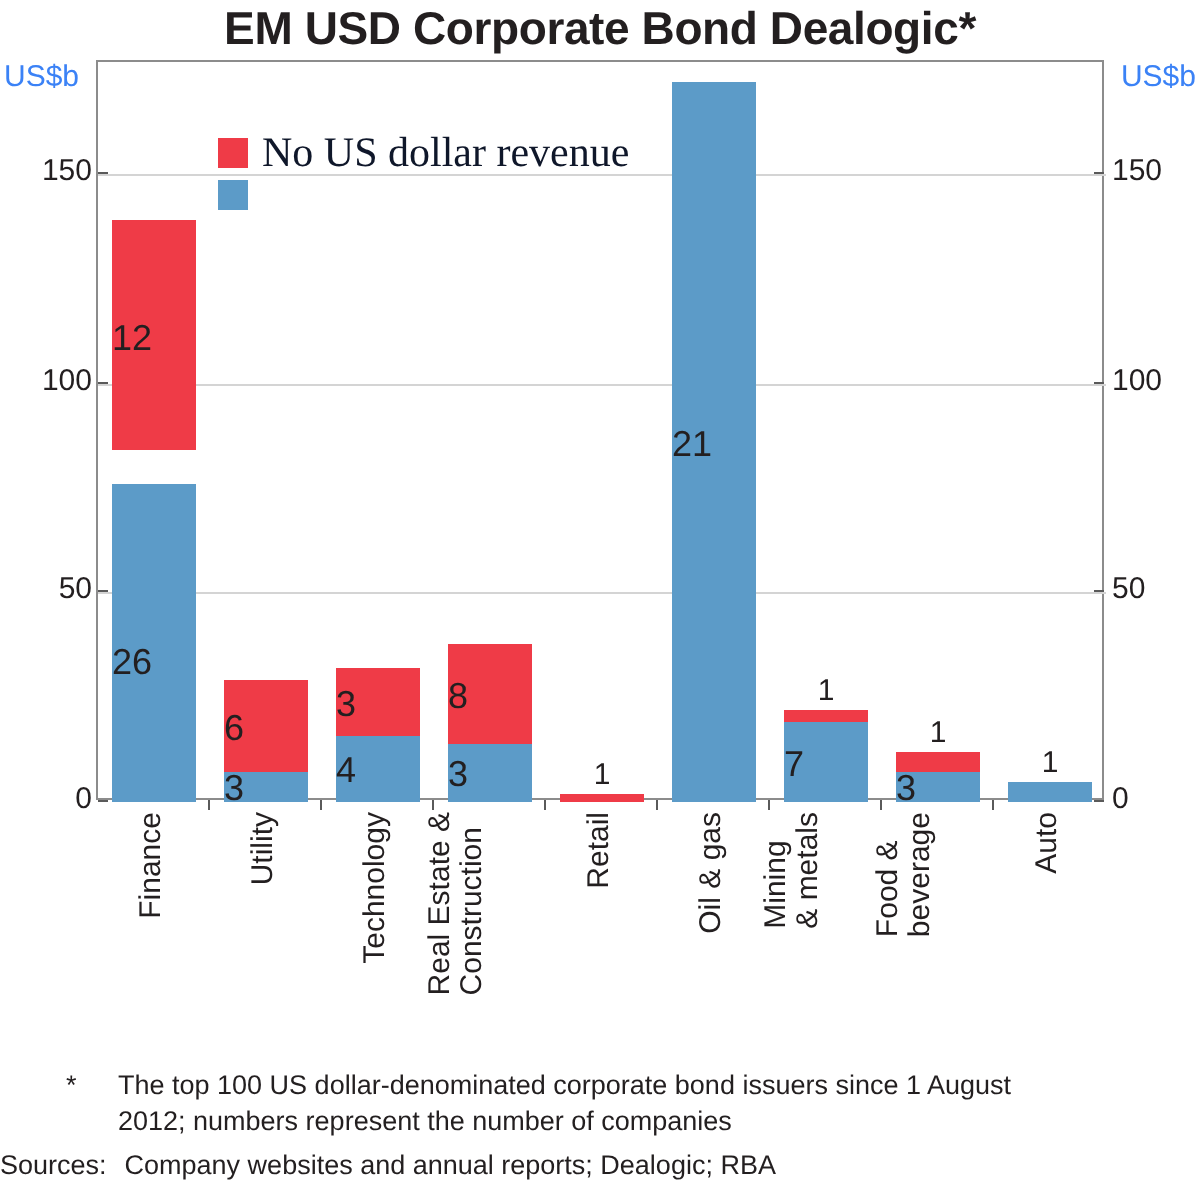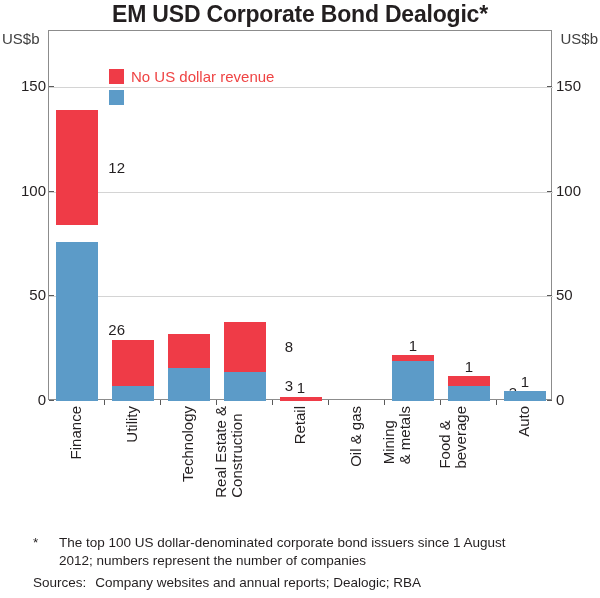--- a/index.html
+++ b/index.html
@@ -3,36 +3,36 @@
 <meta charset="utf-8">
 <style>
   html,body{margin:0;padding:0;}
   body{width:600px;height:598px;background:#fff;
        font-family:"Liberation Sans",sans-serif;color:#231f20;overflow:hidden;}
   #root{position:relative;width:600px;height:598px;}
 
   .title{position:absolute;left:0;top:1px;width:600px;text-align:center;
          font-size:23px;font-weight:bold;letter-spacing:-0.2px;color:#231f20;}
 
-  .unit{position:absolute;top:30px;font-size:15px;color:#404040;}
+  .unit{position:absolute;top:30px;font-size:15px;color:#3b82f6;}
   .unit.left{left:2px;}
   .unit.right{right:2px;}
 
   .plot{position:absolute;left:48px;top:30px;width:504px;height:370px;
         border:1px solid #8c8c8c;box-sizing:border-box;background:#fff;}
 
   .grid{position:absolute;left:0;width:504px;height:1px;background:#d4d4d4;}
 
   .bars{position:absolute;left:0;top:0;width:504px;height:370px;}
   .bar{position:absolute;bottom:0;width:42px;}
   .seg{position:absolute;left:0;width:100%;box-sizing:border-box;}
   .seg.blue{background:#5c9bc8;}
   .seg.red{background:#ef3b47;}
-  .seg .lbl{position:absolute;left:0;width:100%;text-align:right;
-            font-size:15px;color:#231f20;line-height:1;padding-left:27px;}
+  .seg .lbl{position:absolute;left:0;width:100%;text-align:left;
+            font-size:18px;color:#231f20;line-height:1;}
   .outlbl{position:absolute;left:0;width:100%;text-align:center;
           font-size:15px;color:#231f20;line-height:1;}
 
   .ytick{position:absolute;font-size:15px;color:#231f20;line-height:1;}
   .ytick.l{right:554px;text-align:right;width:44px;}
   .ytick.r{left:556px;text-align:left;width:44px;}
   .tickmark{position:absolute;width:5px;height:1px;background:#5a5a5a;}
 
   .xticks{position:absolute;left:48px;top:400px;width:504px;height:6px;}
   .xtick{position:absolute;top:0;width:1px;height:5px;background:#5a5a5a;}
@@ -44,29 +44,29 @@
             white-space:nowrap;font-size:15px;color:#231f20;line-height:1.05;
             text-align:left;}
   .cat .rot .l2{display:block;}
   .cat.two .rot{transform:rotate(-90deg) translate(-100%,-100%);}
 
   .legend{position:absolute;left:60px;top:36px;}
   .lgrow{display:flex;align-items:center;height:19px;margin-bottom:2px;}
   .swatch{width:15px;height:15px;margin-right:7px;}
   .sw-red{background:#ef3b47;}
   .sw-blue{background:#5c9bc8;}
-  .lgtext{font-size:15px;color:#ef4444;line-height:1;}
+  .lgtext{font-size:21px;color:#0f172a;line-height:1;font-family:Liberation Serif, serif;}
 
   .notes{position:absolute;left:0;top:534px;width:600px;font-size:13.5px;
          color:#231f20;line-height:1.35;}
   .note-row{display:flex;margin-bottom:2px;}
   .note-mark{width:26px;flex:0 0 26px;text-align:left;padding-left:33px;
              box-sizing:content-box;}
   .note-body{flex:1;padding-right:60px;}
-  .src-row{display:flex;padding-left:33px;margin-top:4px;}
+  .src-row{display:flex;margin-top:4px;}
   .src-lbl{flex:0 0 auto;margin-right:9px;}
 </style>
 </head>
 <body>
 
 <div id="root">
 
   <div class="title">EM USD Corporate Bond Dealogic*</div>
 
   <div class="unit left">US$b</div>
@@ -107,20 +107,25 @@
           <div class="seg blue" style="bottom: 0px; height: 29.2655px;">
             <span class="lbl" style="top: 6.63277px;">3</span>
           </div>
           <div class="seg red" style="bottom: 29.2655px; height: 50.1695px;">
             <span class="lbl" style="top: 17.0847px;">8</span>
           </div>
         </div>
         <div class="bar" style="left: 231px; height: 4.18079px;">
           <div class="seg red" style="bottom: 0px; height: 4.18079px;"></div>
           <span class="outlbl" style="bottom: 6.18079px;">1</span>
+        </div>
+        <div class="bar" style="left: 287px; height: 359.548px;">
+          <div class="seg blue" style="bottom: 0px; height: 359.548px;">
+            <span class="lbl" style="top: 171.774px;">21</span>
+          </div>
         </div>
         <div class="bar" style="left: 343px; height: 45.9887px;">
           <div class="seg blue" style="bottom: 0px; height: 39.7175px;">
             <span class="lbl" style="top: 11.8588px;">7</span>
           </div>
           <div class="seg red" style="bottom: 39.7175px; height: 6.27119px;"></div>
           <span class="outlbl" style="bottom: 47.9887px;">1</span>
         </div>
         <div class="bar" style="left: 399px; height: 25.0847px;">
           <div class="seg blue" style="bottom: 0px; height: 14.6328px;">

